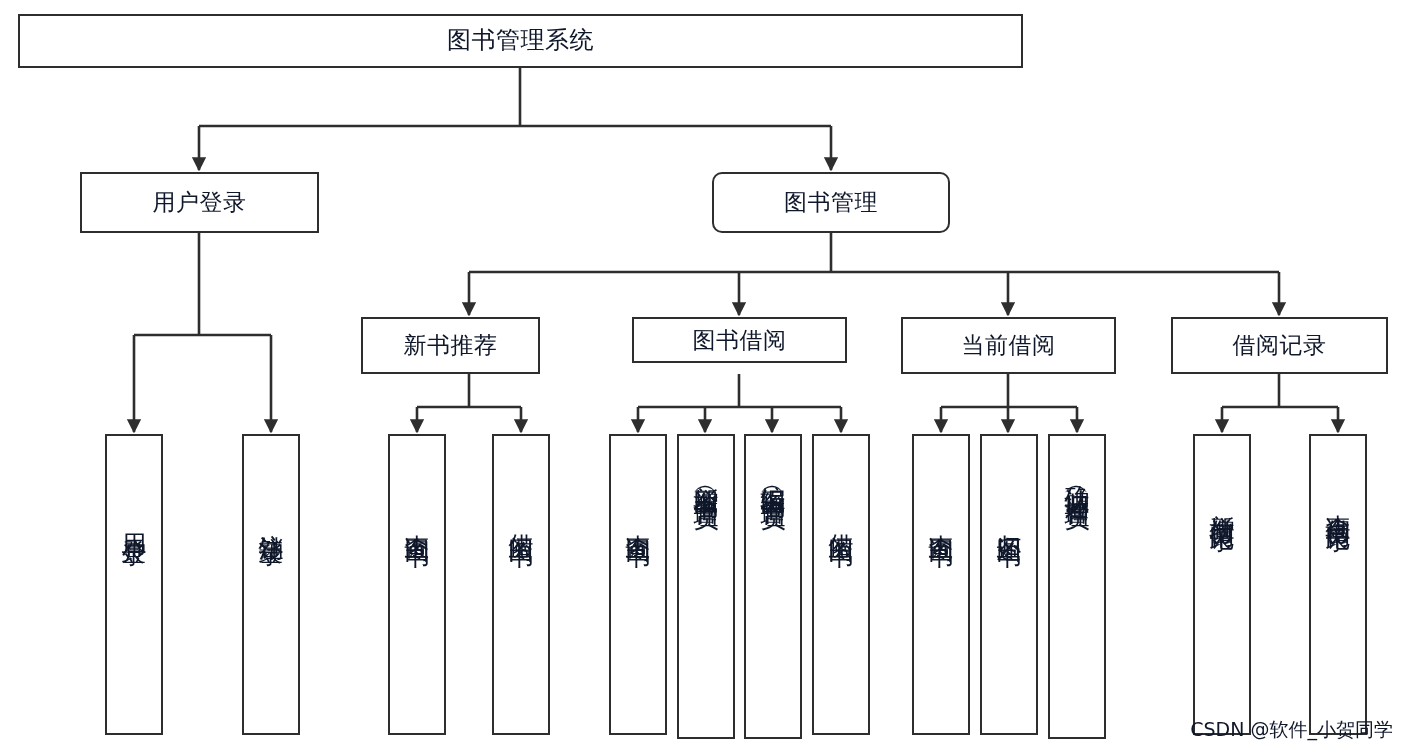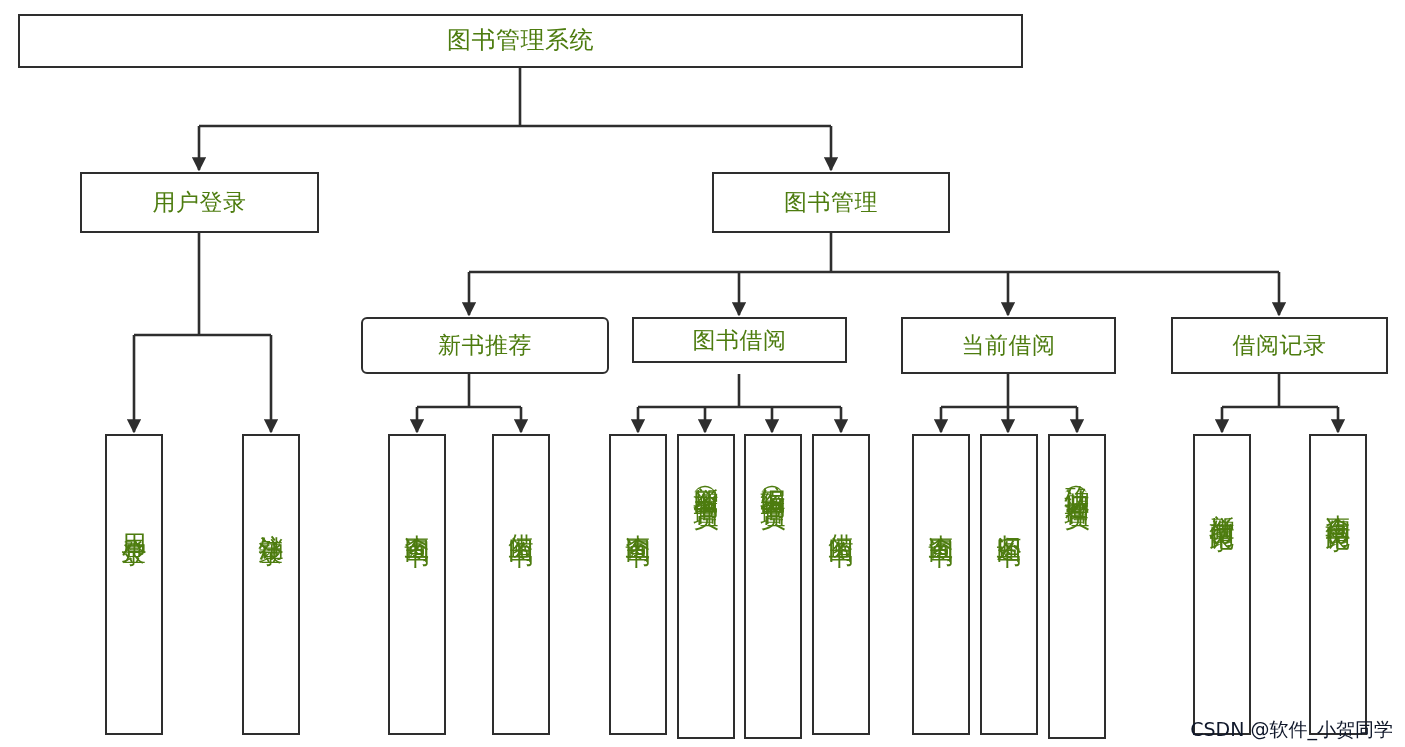--- a/index.html
+++ b/index.html
@@ -27,21 +27,21 @@
     position: absolute;
     box-sizing: border-box;
     background: #ffffff;
     border: 2px solid #2e2e2e;
     display: flex;
     align-items: center;
     justify-content: center;
     z-index: 2;
   }
   .node-label {
-    color: #4d7c0f;
+    color: #0f172a;
     line-height: 1.08;
     letter-spacing: 0.5px;
     white-space: pre-line;
     text-align: center;
   }
   .node.horiz .node-label {
     writing-mode: horizontal-tb;
     font-size: 23px;
   }
   .node.root .node-label {
@@ -137,25 +137,25 @@
   </svg>
 
   <div class="node horiz root" style="left:18px; top:14px; width:1005px; height:54px;">
     <span class="node-label">图书管理系统</span>
   </div>
 
   <div class="node horiz" style="left:80px; top:172px; width:239px; height:61px;">
     <span class="node-label">用户登录</span>
   </div>
 
-  <div class="node horiz" style="left:712px; top:172px; width:238px; height:61px;">
+  <div class="node horiz" style="left:712px; top:172px; width:238px; height:61px;border-radius:10px;">
     <span class="node-label">图书管理</span>
   </div>
 
-  <div class="node horiz" style="left:361px; top:317px; width:248px; height:57px;border-radius:6px;">
+  <div class="node horiz" style="left:361px; top:317px; width:179px; height:57px;">
     <span class="node-label">新书推荐</span>
   </div>
 
   <div class="node horiz" style="left:632px; top:317px; width:215px; height:46px;">
     <span class="node-label">图书借阅</span>
   </div>
 
   <div class="node horiz" style="left:1171px; top:317px; width:217px; height:57px;">
     <span class="node-label">借阅记录</span>
   </div>

